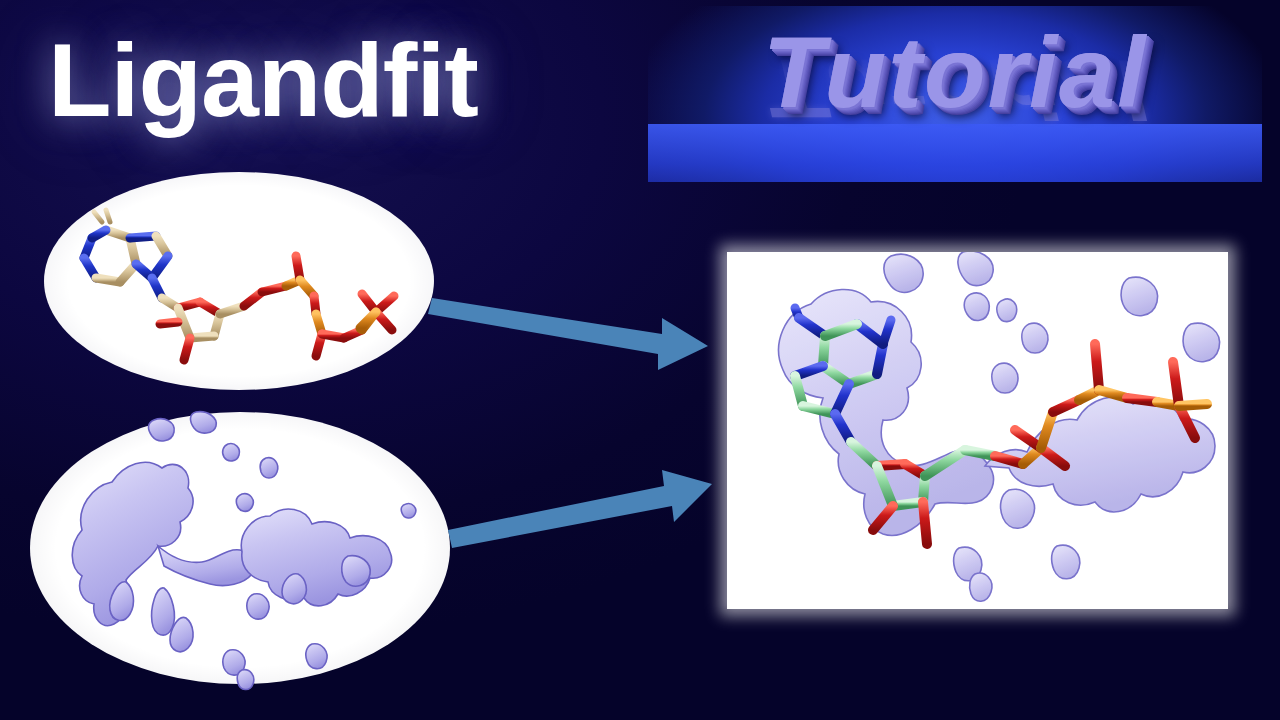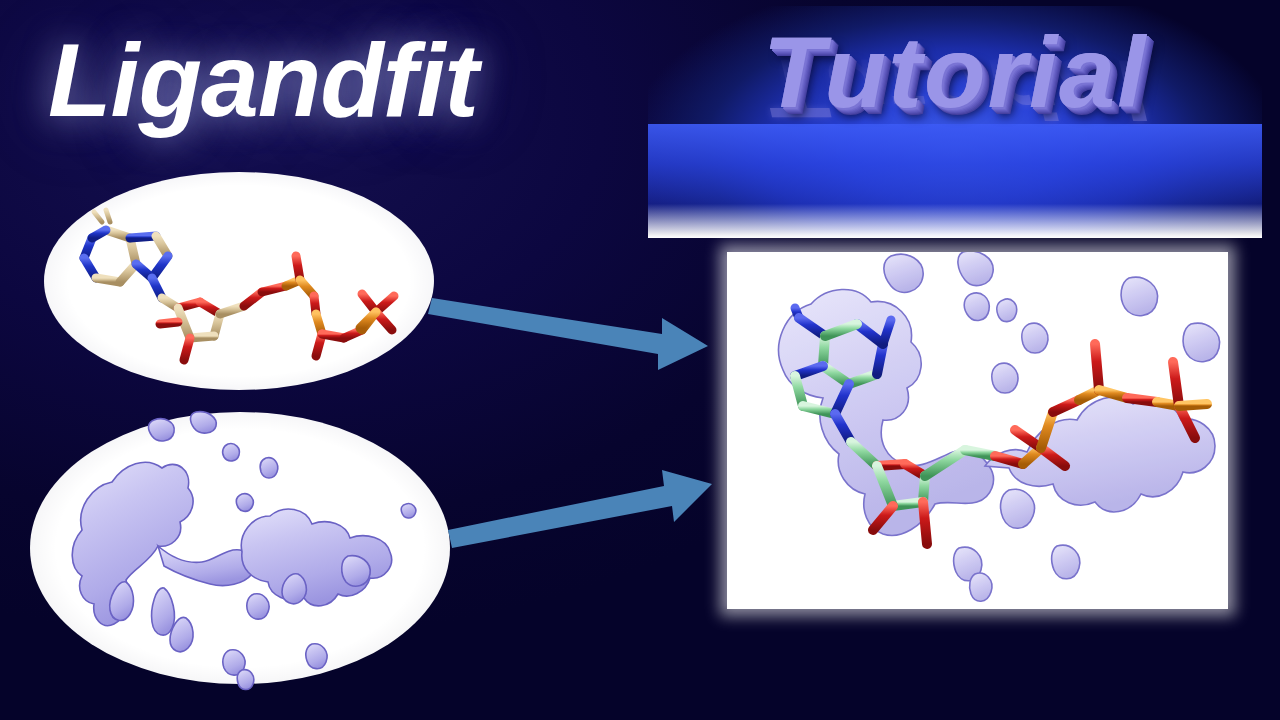--- a/index.html
+++ b/index.html
@@ -19,26 +19,25 @@
   }
 
   
   #title {
     position:absolute; left:48px; top:26px;
     font-size:104px; font-weight:bold; letter-spacing:-1px;
     color:#ffffff;
     text-shadow:0 0 34px rgba(200,205,255,.55), 0 0 70px rgba(110,120,230,.35);
     line-height:1.05;
     white-space:nowrap;
-    font-style:italic;
   }
 
   
   #tutorial-panel {
-    position:absolute; left:648px; top:6px; width:614px; height:232px;
+    position:absolute; left:648px; top:6px; width:614px; height:176px;
     overflow:hidden;
   }
   #tut-glow {
     position:absolute; inset:0;
     background:
       radial-gradient(ellipse 330px 175px at 50% 62%, #3f5fe8 0%, #2a43d8 32%, #1b2ca6 58%, #101a66 76%, rgba(8,6,45,0) 100%);
   }
   #tut-floor {
     position:absolute; left:0; right:0; top:118px; height:114px;
     background:

